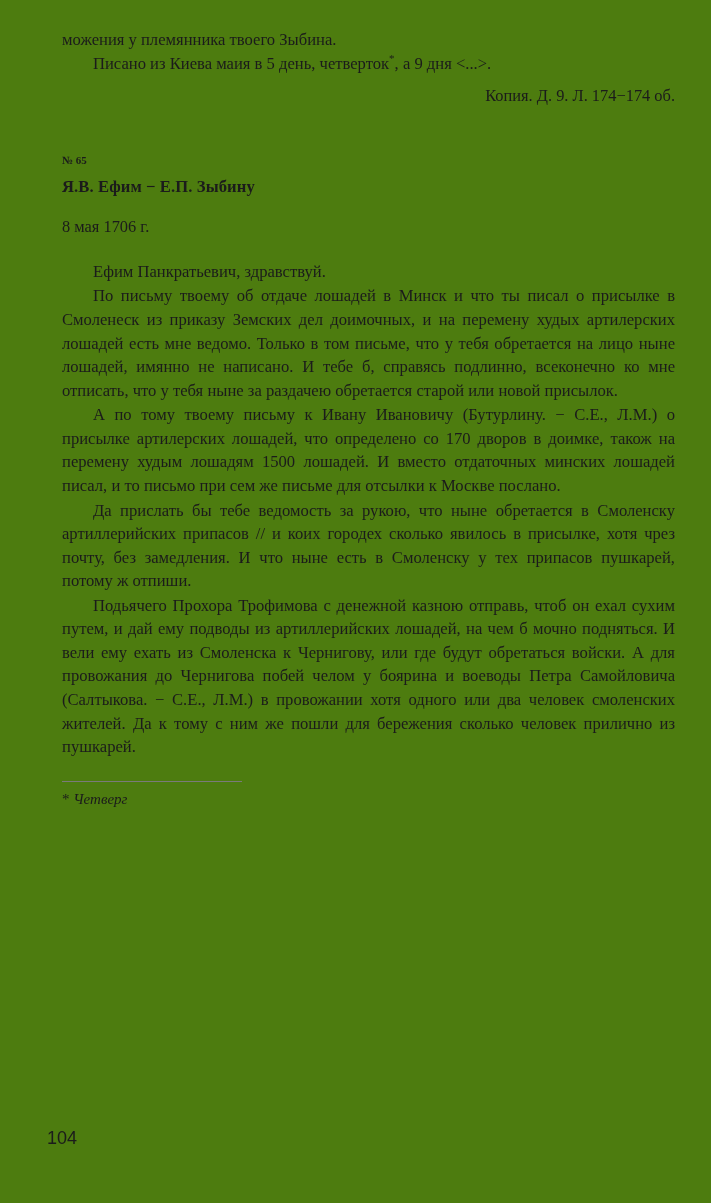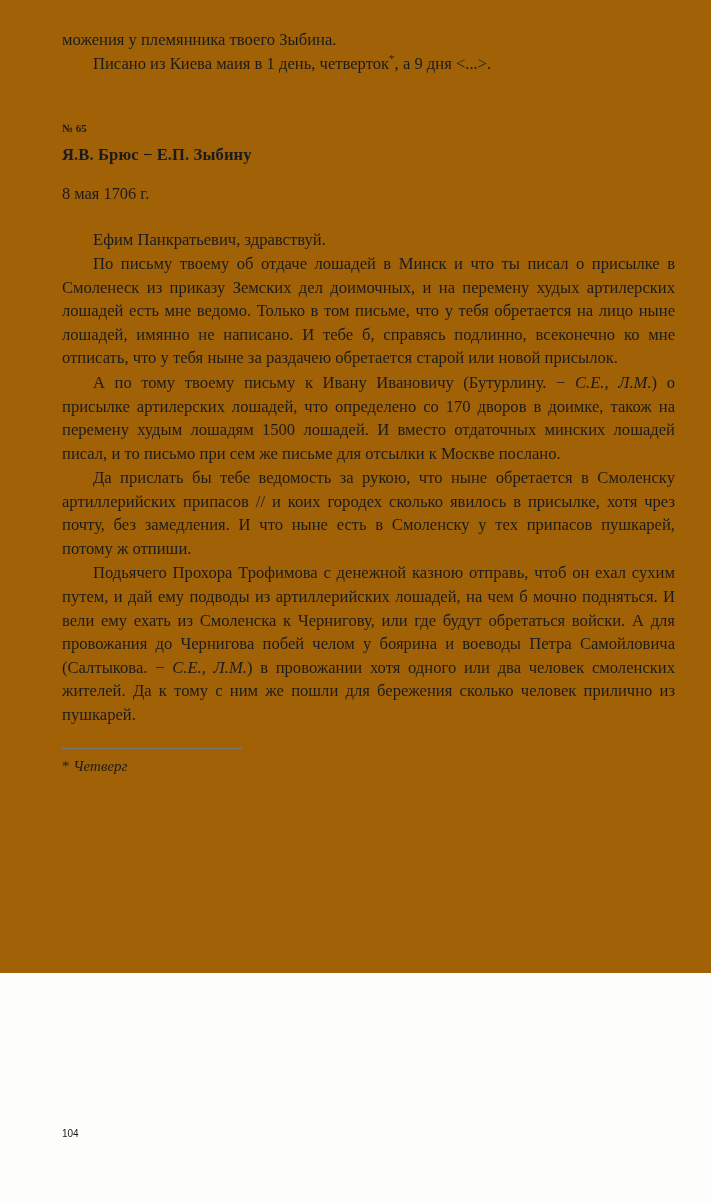--- a/index.html
+++ b/index.html
@@ -10,24 +10,24 @@
     width: 711px;
     height: 1203px;
     background: #fdfdfb;
     font-family: "Liberation Serif", serif;
     color: #1b1b1b;
     overflow: hidden;
   }
   .page {
     position: relative;
     width: 711px;
-    height: 973px;
+    height: 1203px;
     box-sizing: border-box;
     padding: 28px 20px 0 62px;
-    background: #a16207;
+    background: #4d7c0f;
   }
   .content {
     width: 613px;
   }
   p {
     margin: 0;
     font-size: 16.6px;
     line-height: 1.42;
     text-align: justify;
     text-justify: inter-word;
@@ -59,65 +59,65 @@
     margin-top: 16px;
   }
   .salutation {
     margin-top: 22px;
     text-indent: 31px;
   }
   .body-para {
     margin-top: 1px;
   }
   .ital {
-    font-style: italic;
   }
   .footnote-sep {
     margin-top: 22px;
     width: 180px;
     height: 1px;
     background: #7a7a7a;
   }
   .footnote {
     margin-top: 7px;
     font-size: 15px;
     font-style: italic;
     text-indent: 0;
     text-align: left;
   }
   .footnote .star {
     font-style: normal;
   }
   .page-number {
     position: absolute;
-    left: 62px;
+    left: 47px;
     top: 1128px;
-    font-size: 10px;
+    font-size: 18px;
     font-family: "Liberation Sans", sans-serif;
     color: #1b1b1b;
   }
   sup.star {
     font-size: 11px;
     vertical-align: super;
     line-height: 0;
   }
 </style>
 </head>
 <body>
 
 <div class="page">
   <div class="content">
 
     <p class="no-indent">можения у племянника твоего Зыбина.</p>
 
-    <p class="para-indent"><span>Писано из Киева маия в 1 день, четверток</span><sup class="star">*</sup><span>, а 9 дня &lt;...&gt;.</span></p>
+    <p class="para-indent"><span>Писано из Киева маия в 5 день, четверток</span><sup class="star">*</sup><span>, а 9 дня &lt;...&gt;.</span></p>
 
+    <p class="right-line">Копия. Д. 9. Л. 174−174 об.</p>
 
     <p class="doc-number">№ 65</p>
-    <p class="doc-heading">Я.В. Брюс − Е.П. Зыбину</p>
+    <p class="doc-heading">Я.В. Ефим − Е.П. Зыбину</p>
     <p class="doc-date">8 мая 1706 г.</p>
 
     <p class="salutation">Ефим Панкратьевич, здравствуй.</p>
 
     <p class="para-indent body-para">По письму твоему об отдаче лошадей в Минск и что ты писал о присылке в Смоленеск из приказу Земских дел доимочных, и на перемену худых артилерских лошадей есть мне ведомо. Только в том письме, что у тебя обретается на лицо ныне лошадей, имянно не написано. И тебе б, справясь подлинно, всеконечно ко мне отписать, что у тебя ныне за раздачею обретается старой или новой присылок.</p>
 
     <p class="para-indent body-para"><span>А по тому твоему письму к Ивану Ивановичу (Бутурлину. − </span><span class="ital">С.Е., Л.М.</span><span>) о присылке артилерских лошадей, что определено со 170 дворов в доимке, також на перемену худым лошадям 1500 лошадей. И вместо отдаточных минских лошадей писал, и то письмо при сем же письме для отсылки к Москве послано.</span></p>
 
     <p class="para-indent body-para">Да прислать бы тебе ведомость за рукою, что ныне обретается в Смоленску артиллерийских припасов // и коих городех сколько явилось в присылке, хотя чрез почту, без замедления. И что ныне есть в Смоленску у тех припасов пушкарей, потому ж отпиши.</p>
 

